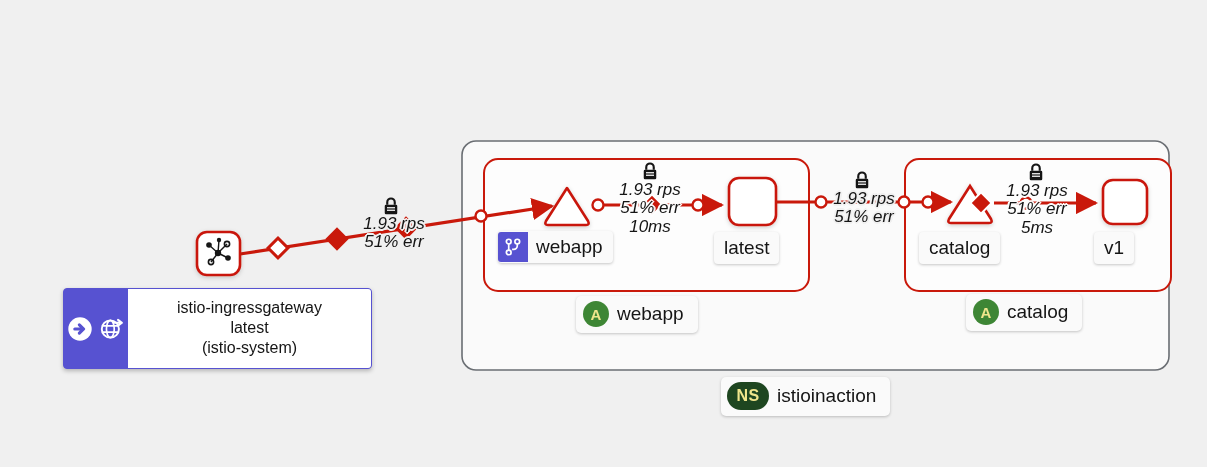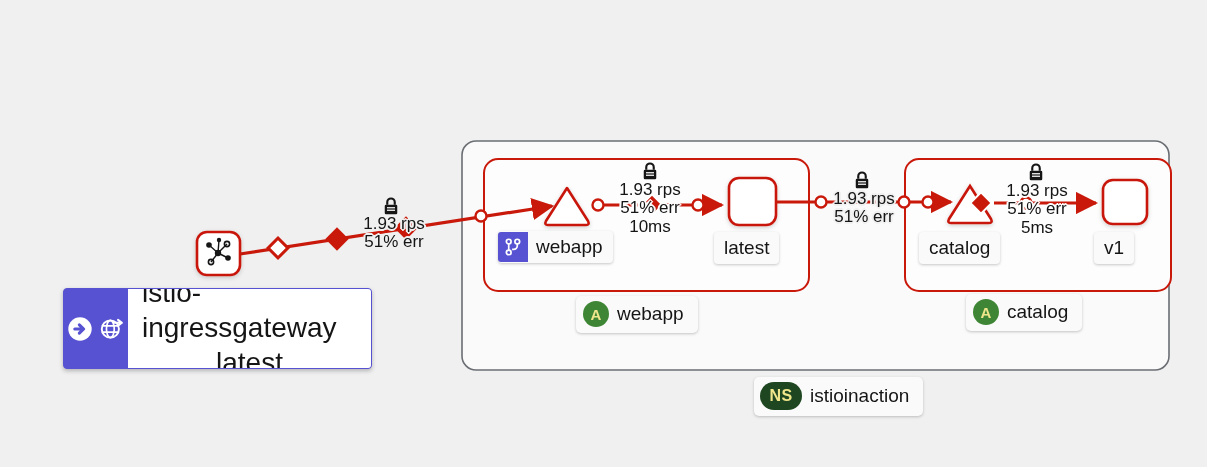--- a/index.html
+++ b/index.html
@@ -99,20 +99,21 @@
     font-size: 17px;
     line-height: 1.08;
     color: #151515;
     text-align: center;
     white-space: nowrap;
     text-shadow:
       1px 1px 0 #f0f0f0, -1px 1px 0 #f0f0f0,
       1px -1px 0 #f0f0f0, -1px -1px 0 #f0f0f0,
       2px 0 0 #f0f0f0, -2px 0 0 #f0f0f0,
       0 2px 0 #f0f0f0, 0 -2px 0 #f0f0f0;
+    font-style: italic;
   }
   .edge-label.on-white {
     text-shadow:
       1px 1px 0 #fdfdfd, -1px 1px 0 #fdfdfd,
       1px -1px 0 #fdfdfd, -1px -1px 0 #fdfdfd,
       2px 0 0 #fdfdfd, -2px 0 0 #fdfdfd,
       0 2px 0 #fdfdfd, 0 -2px 0 #fdfdfd;
   }
   .lock-icon {
     position: absolute;
@@ -137,21 +138,21 @@
     gap: 3px;
     flex: 0 0 auto;
   }
   .gw-text {
     background: #ffffff;
     flex: 1 1 auto;
     display: flex;
     flex-direction: column;
     align-items: center;
     justify-content: center;
-    font-size: 28px;
+    font-size: 16px;
     line-height: 1.25;
     color: #151515;
     padding: 6px 14px 8px 14px;
   }
 </style>
 </head>
 <body>
 
 <div id="graph-canvas">
 
@@ -323,21 +324,21 @@
   <div class="badge-pill" style="left:576px; top:296px;">
     <span class="circ-badge">A</span>
     <span>webapp</span>
   </div>
 
   <div class="badge-pill" style="left:966px; top:294px;">
     <span class="circ-badge">A</span>
     <span>catalog</span>
   </div>
 
-  <div class="badge-pill" style="left:754px; top:377px; padding-left:6px;">
+  <div class="badge-pill" style="left:721px; top:377px; padding-left:6px;">
     <span class="ns-badge">NS</span>
     <span>istioinaction</span>
   </div>
 
   <div class="gw-box" style="left:63px; top:288px; width:307px; height:79px;">
     <div class="gw-icons">
       <svg width="26" height="26" viewBox="0 0 20 20">
         <circle cx="10" cy="10" r="9" fill="#ffffff"></circle>
         <path d="M6 10 h6 M9.5 6.8 L12.8 10 L9.5 13.2" fill="none" stroke="#5752d1" stroke-width="2.4" stroke-linecap="round" stroke-linejoin="round"></path>
       </svg>
@@ -345,16 +346,17 @@
         <circle cx="10.5" cy="10" r="6.6" fill="none" stroke="#ffffff" stroke-width="1.5"></circle>
         <ellipse cx="10.5" cy="10" rx="3" ry="6.6" fill="none" stroke="#ffffff" stroke-width="1.3"></ellipse>
         <line x1="4" y1="7.6" x2="17" y2="7.6" stroke="#ffffff" stroke-width="1.3"></line>
         <line x1="4" y1="12.4" x2="17" y2="12.4" stroke="#ffffff" stroke-width="1.3"></line>
         <path d="M13 5.2 h6 M16.4 3 L19.4 5.2 L16.4 7.4" fill="none" stroke="#ffffff" stroke-width="1.6" stroke-linecap="round" stroke-linejoin="round"></path>
       </svg>
     </div>
     <div class="gw-text">
       <span>istio-ingressgateway</span>
       <span>latest</span>
+      <span>(istio-system)</span>
     </div>
   </div>
 
 </div>
 
 </body></html>

